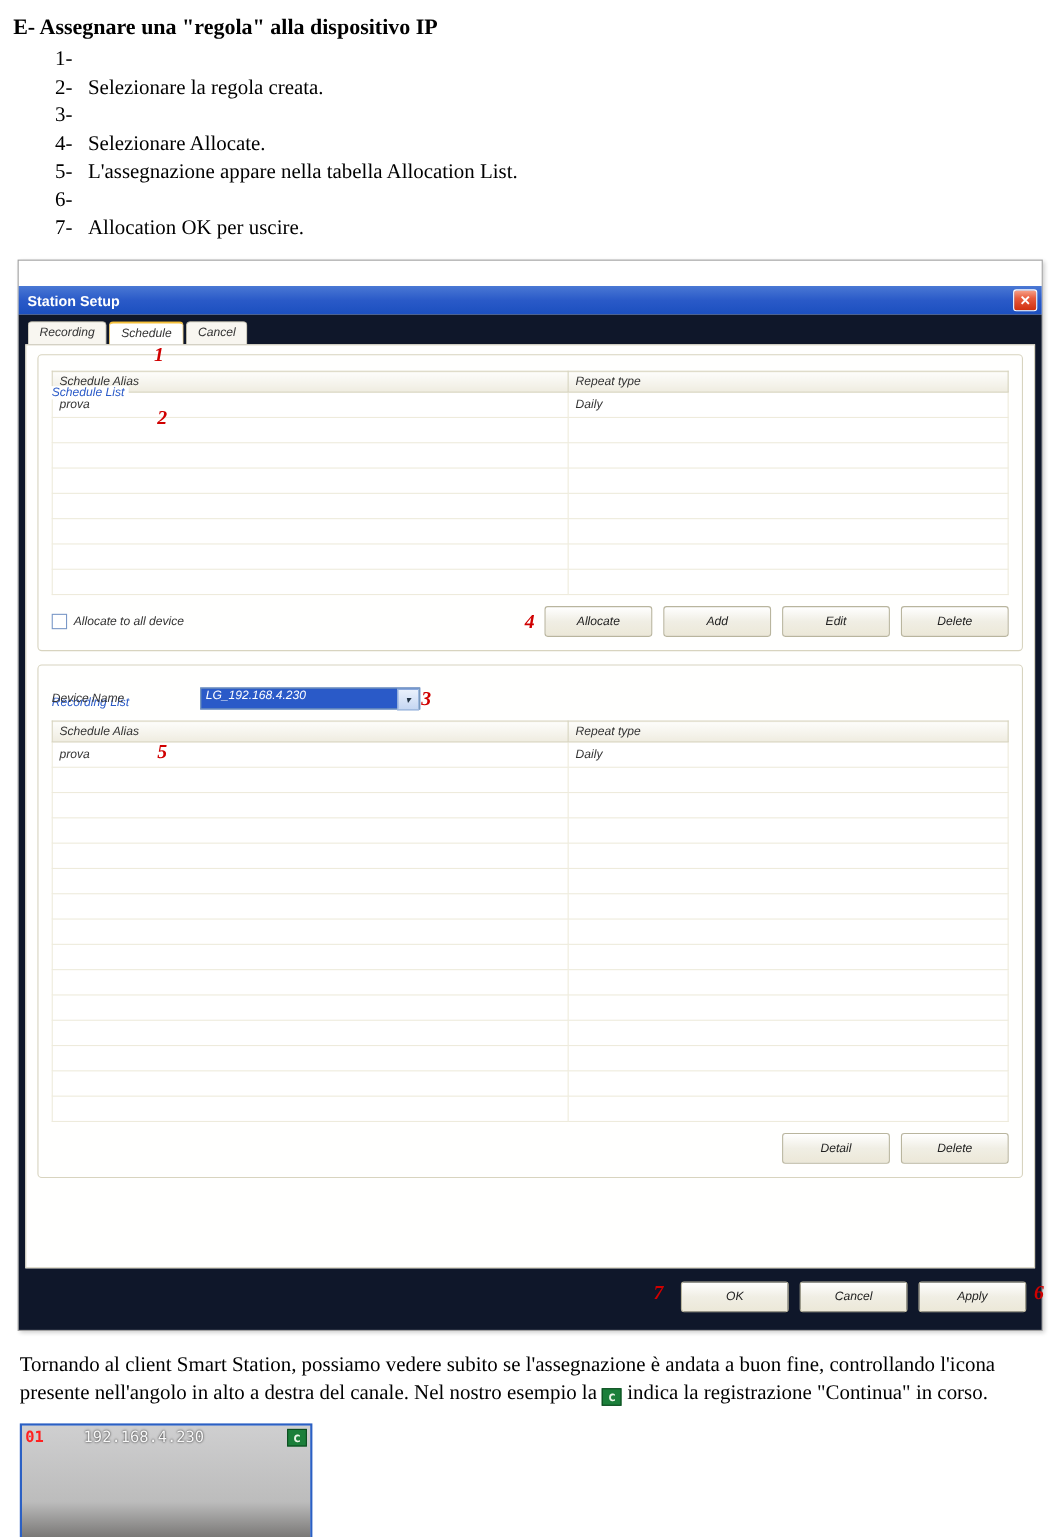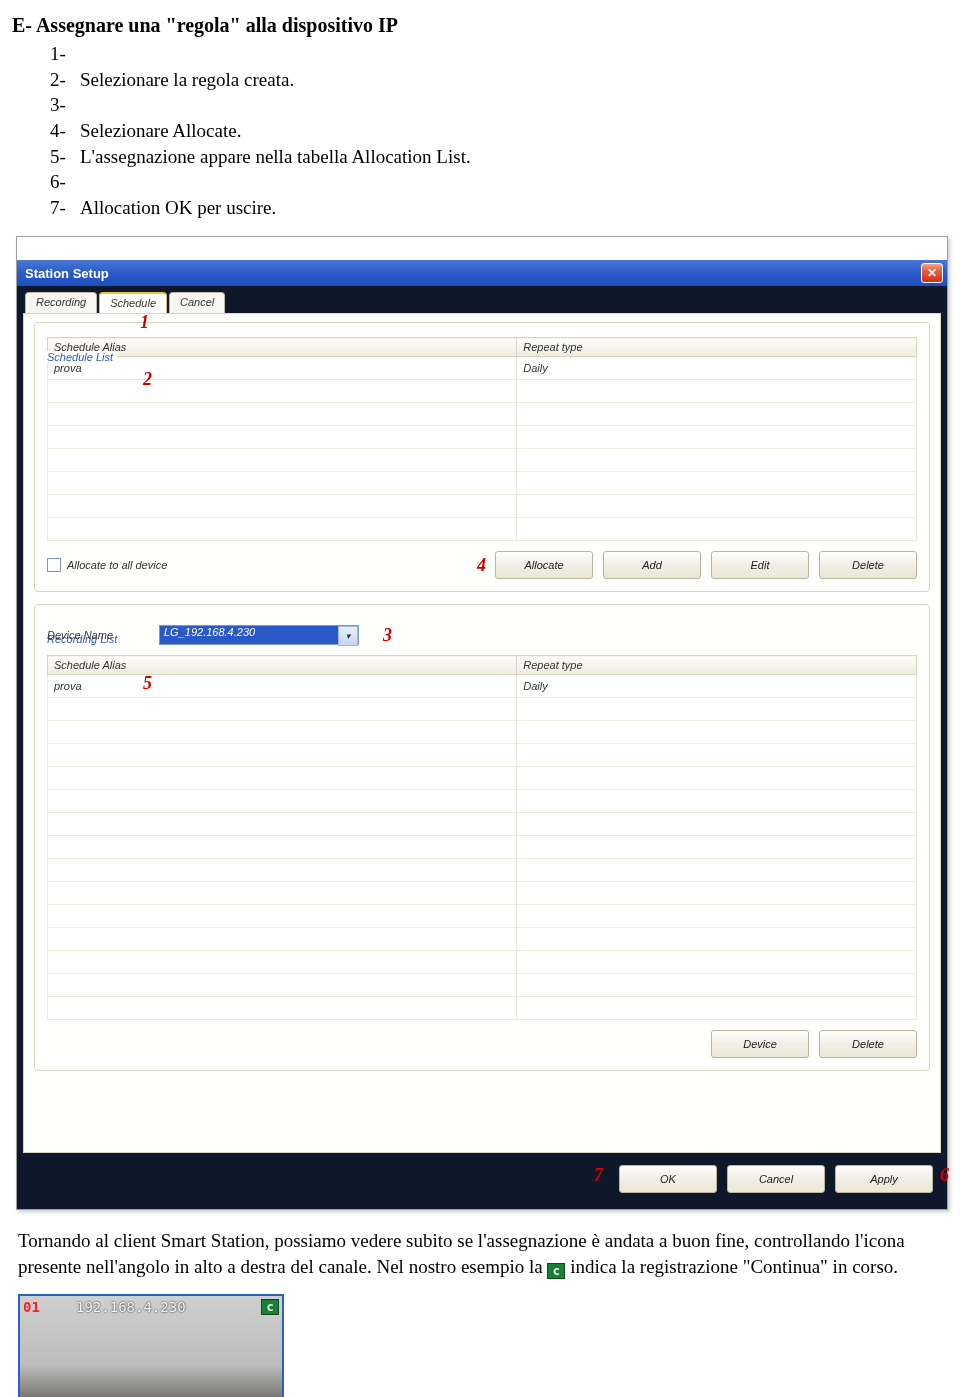--- a/index.html
+++ b/index.html
@@ -187,20 +187,21 @@
   }
   .lbl {
     font-size: 11px;
     color: #333;
     width: 100px;
   }
   .combo {
     position: relative;
     width: 200px;
     height: 20px;
+    margin-left: 23px;
   }
   .combo-field {
     width: 100%; height: 100%;
     background: #2a5ac8;
     color: #fff;
     border: 1px solid #7f9db9;
     padding: 0 22px 0 4px;
     font-size: 11px;
     box-sizing: border-box;
   }
@@ -483,21 +484,21 @@
                   <td>.</td>
                   <td></td>
                 </tr>
             </tbody>
           </table>
 
           <span class="redmark" style="top:68px; left:108px;">5</span>
 
           <div class="row-checks" style="justify-content:flex-end;">
             <div class="btnrow">
-              <span class="win-btn">Device</span>
+              <span class="win-btn">Detail</span>
               <span class="win-btn">Delete</span>
             </div>
           </div>
         </div>
       </div>
 
       <div class="bottom-btns" style="position:relative;">
         <span class="redmark" style="left:575px; top:6px;">7</span>
         <span class="win-btn">OK</span>
         <span class="win-btn">Cancel</span>

